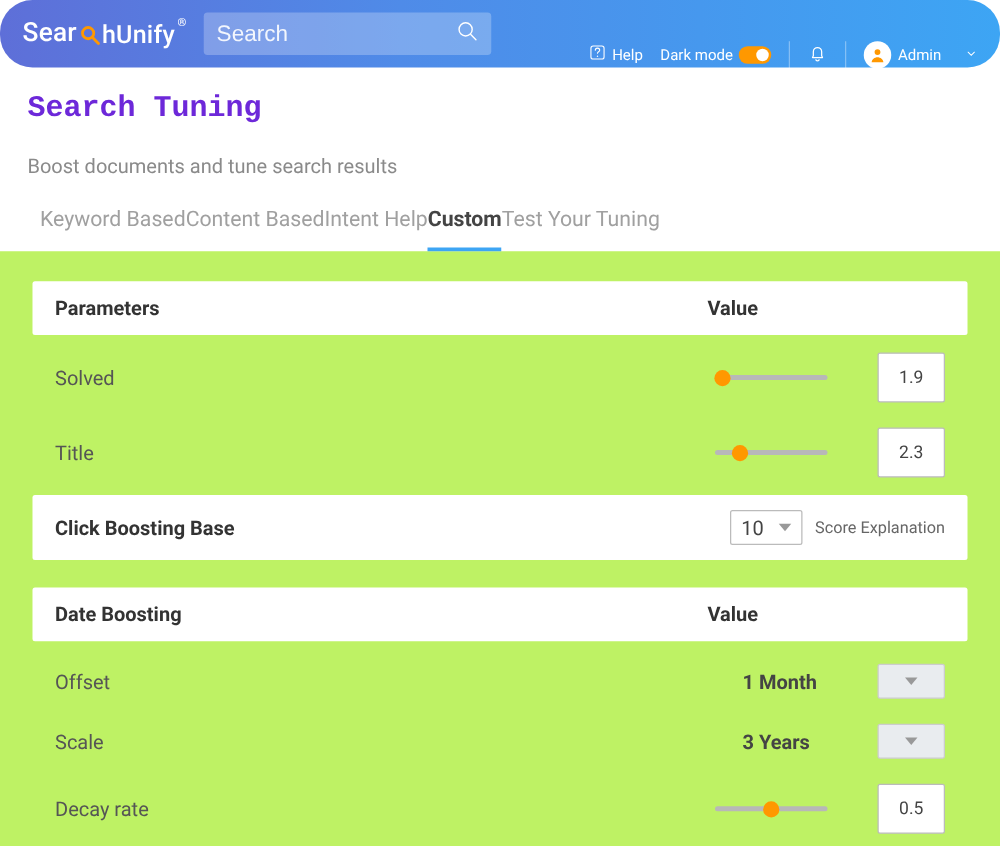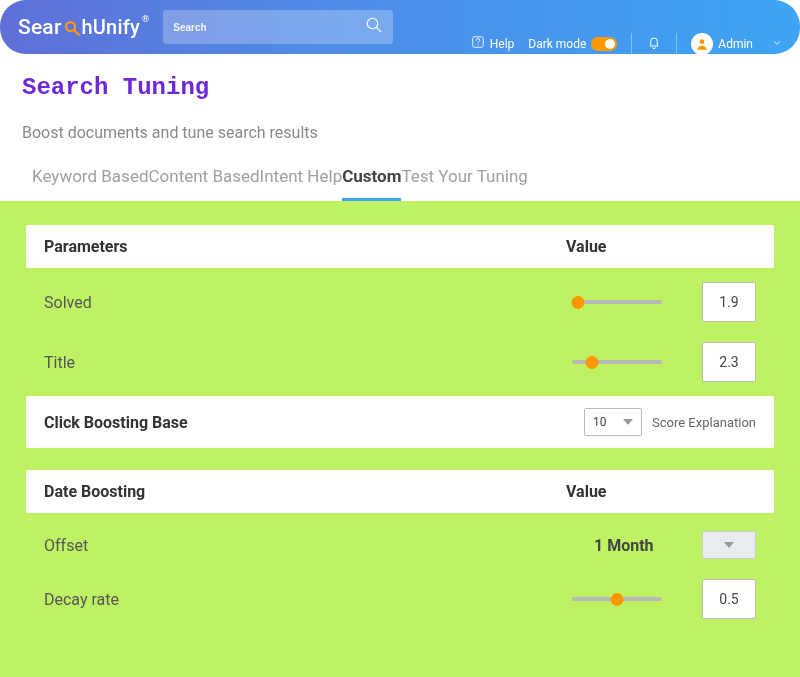--- a/index.html
+++ b/index.html
@@ -50,23 +50,22 @@
     display: flex;
     align-items: center;
     padding: 0 10px;
     justify-content: space-between;
   }
   .search-box input {
     background: transparent;
     border: none;
     outline: none;
     color: #fff;
-    font-size: 10px;
+    font-size: 18px;
     width: 170px;
-    font-weight: bold;
   }
   .search-box input::placeholder { color: rgba(255,255,255,0.9); }
   .header-right {
     margin-left: auto;
     display: flex;
     align-items: center;
     gap: 14px;
     font-size: 12px;
     margin-top: 33px;
   }
@@ -205,21 +204,21 @@
   .dropdown-small {
     width: 58px;
     height: 28px;
     border: 1px solid #bbb;
     background: #fff;
     border-radius: 2px;
     display: flex;
     align-items: center;
     justify-content: space-between;
     padding: 0 8px;
-    font-size: 12px;
+    font-size: 16px;
     color: #444;
     cursor: pointer;
   }
   .score-exp {
     font-size: 13px;
     color: #666;
     margin-left: 10px;
   }
   .spacer { height: 22px; }
   .spacer-sm { height: 8px; }
@@ -391,20 +390,27 @@
   <div class="spacer-sm"></div>
 
   <div class="date-row">
     <span class="label">Offset</span>
     <span class="val-text">1 Month</span>
     <div class="dropdown-btn">
       <span class="caret-down"></span>
     </div>
   </div>
 
+  <div class="date-row">
+    <span class="label">Scale</span>
+    <span class="val-text">3 Years</span>
+    <div class="dropdown-btn">
+      <span class="caret-down"></span>
+    </div>
+  </div>
 
   <div class="date-row">
     <span class="label">Decay rate</span>
     <div class="slider-wrap" style="margin-right:20px;width:110px;">
       <div class="slider-track">
         <div class="slider-thumb" style="left:50%"></div>
       </div>
     </div>
     <div class="value-box">0.5</div>
   </div>

